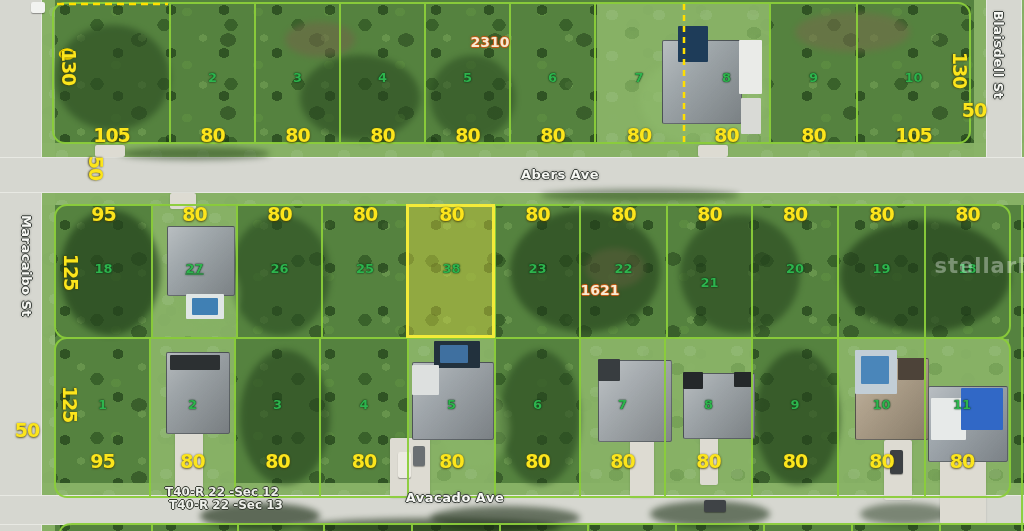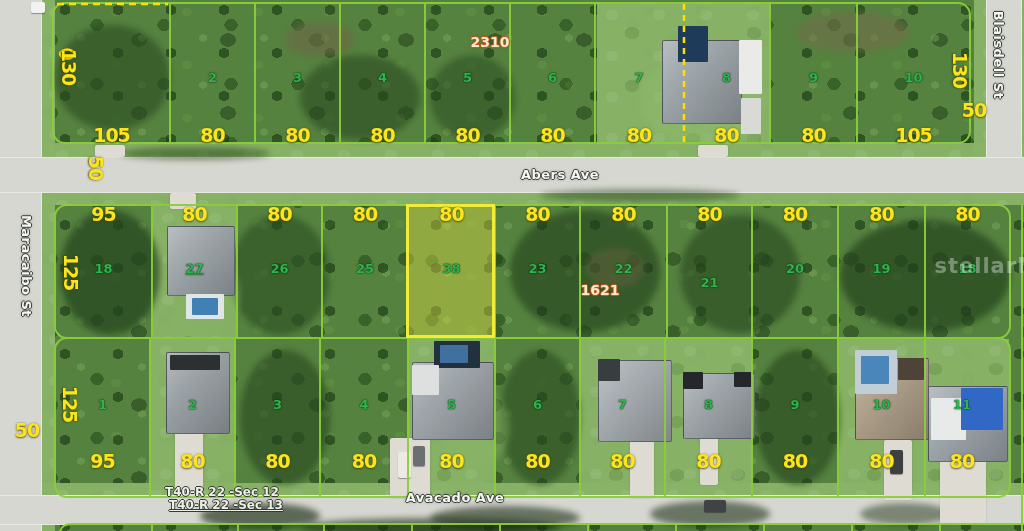--- a/index.html
+++ b/index.html
@@ -91,21 +91,21 @@
   <div class="lbl dim v z8" style="left:69px;top:404px;">125</div>
 
   <div class="lbl dim v z8" style="left:95px;top:168px;">50</div>
   <div class="lbl dim z8" style="left:27px;top:430px;">50</div>
   <div class="lbl dim z8" style="left:974px;top:110px;">50</div>
 
   <div class="lbl parcel-id z8" style="left:490px;top:42px;">2310</div>
   <div class="lbl parcel-id z8" style="left:600px;top:290px;">1621</div>
 
   <div class="lbl section z8" style="left:222px;top:492px;">T40-R 22 -Sec 12</div>
-  <div class="lbl section z8" style="left:226px;top:505px;text-decoration:underline;">T40-R 22 -Sec 13</div>
+  <div class="lbl section z8" style="left:226px;top:505px;">T40-R 22 -Sec 13</div>
 
   <div class="lbl watermark z9" style="left:1002px;top:266px;">stellarMLS</div>
 <div class="clearing z1" style="left: 597px; top: 3px; width: 172px; height: 141px;"></div>
     <div class="clearing z1" style="left: 153px; top: 206px; width: 83px; height: 131px;"></div>
     <div class="clearing z1" style="left: 151px; top: 339px; width: 83px; height: 157px;"></div>
     <div class="clearing z1" style="left: 409px; top: 339px; width: 85px; height: 157px;"></div>
     <div class="clearing z1" style="left: 581px; top: 339px; width: 170px; height: 157px;"></div>
     <div class="clearing z1" style="left: 839px; top: 339px; width: 170px; height: 157px;"></div>
     <div class="clearing z1" style="left: 0px; top: 143px; width: 1024px; height: 14px;"></div>
     <div class="clearing z1" style="left: 0px; top: 193px; width: 1024px; height: 12px;"></div>

